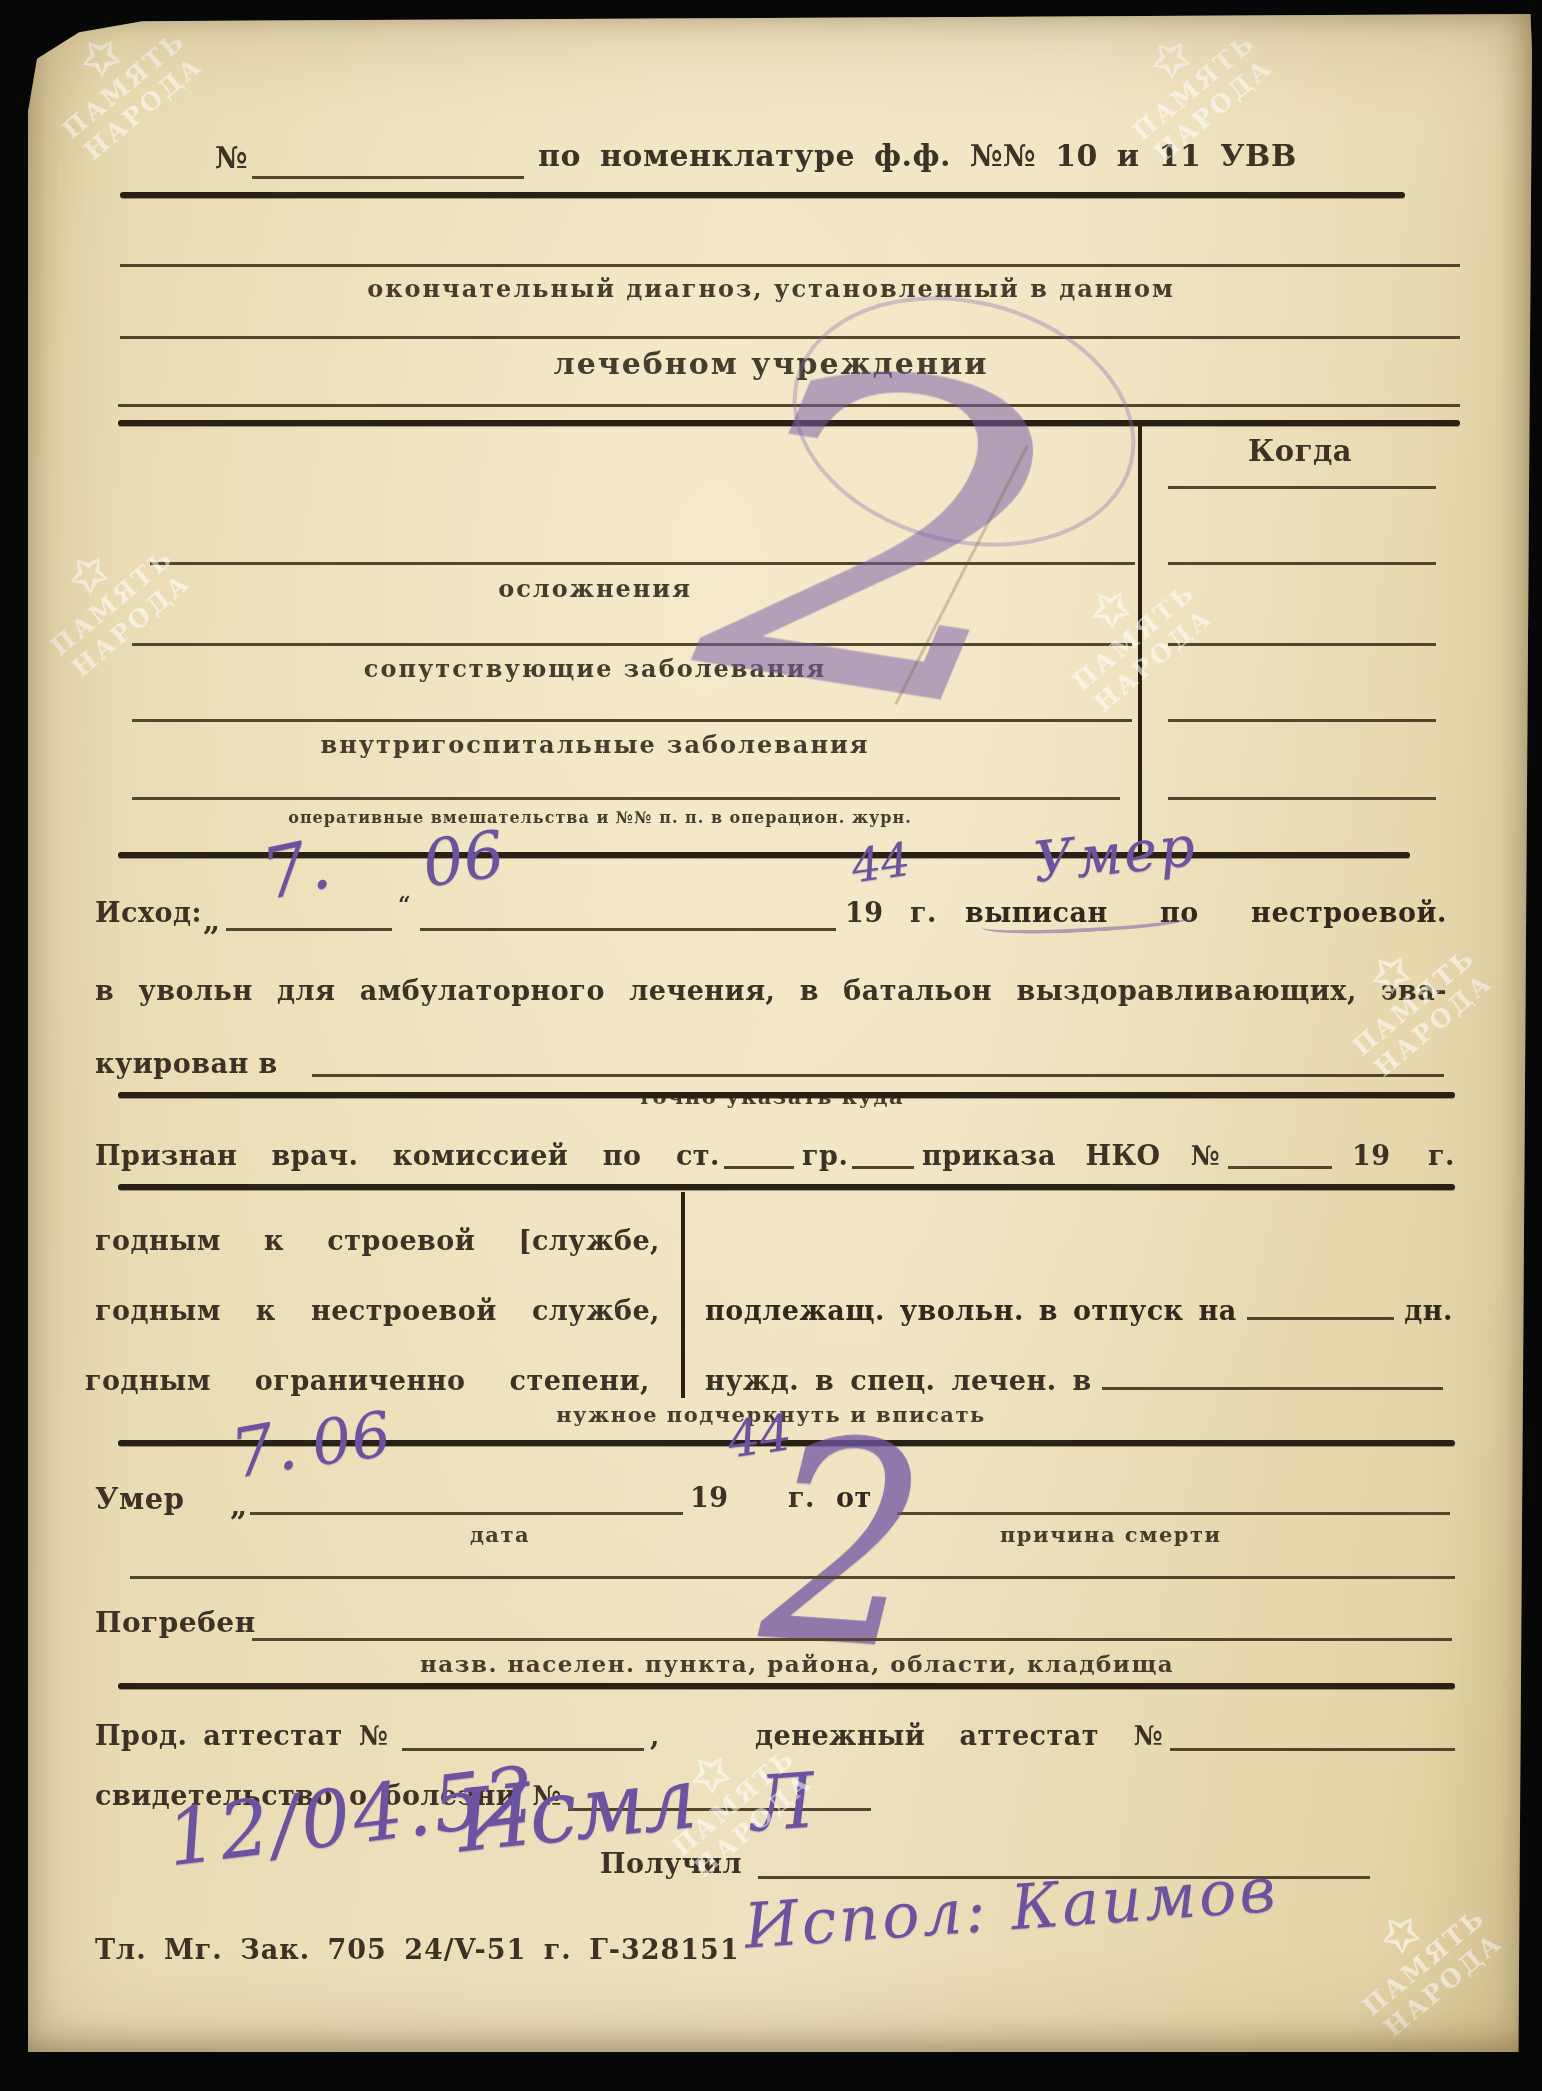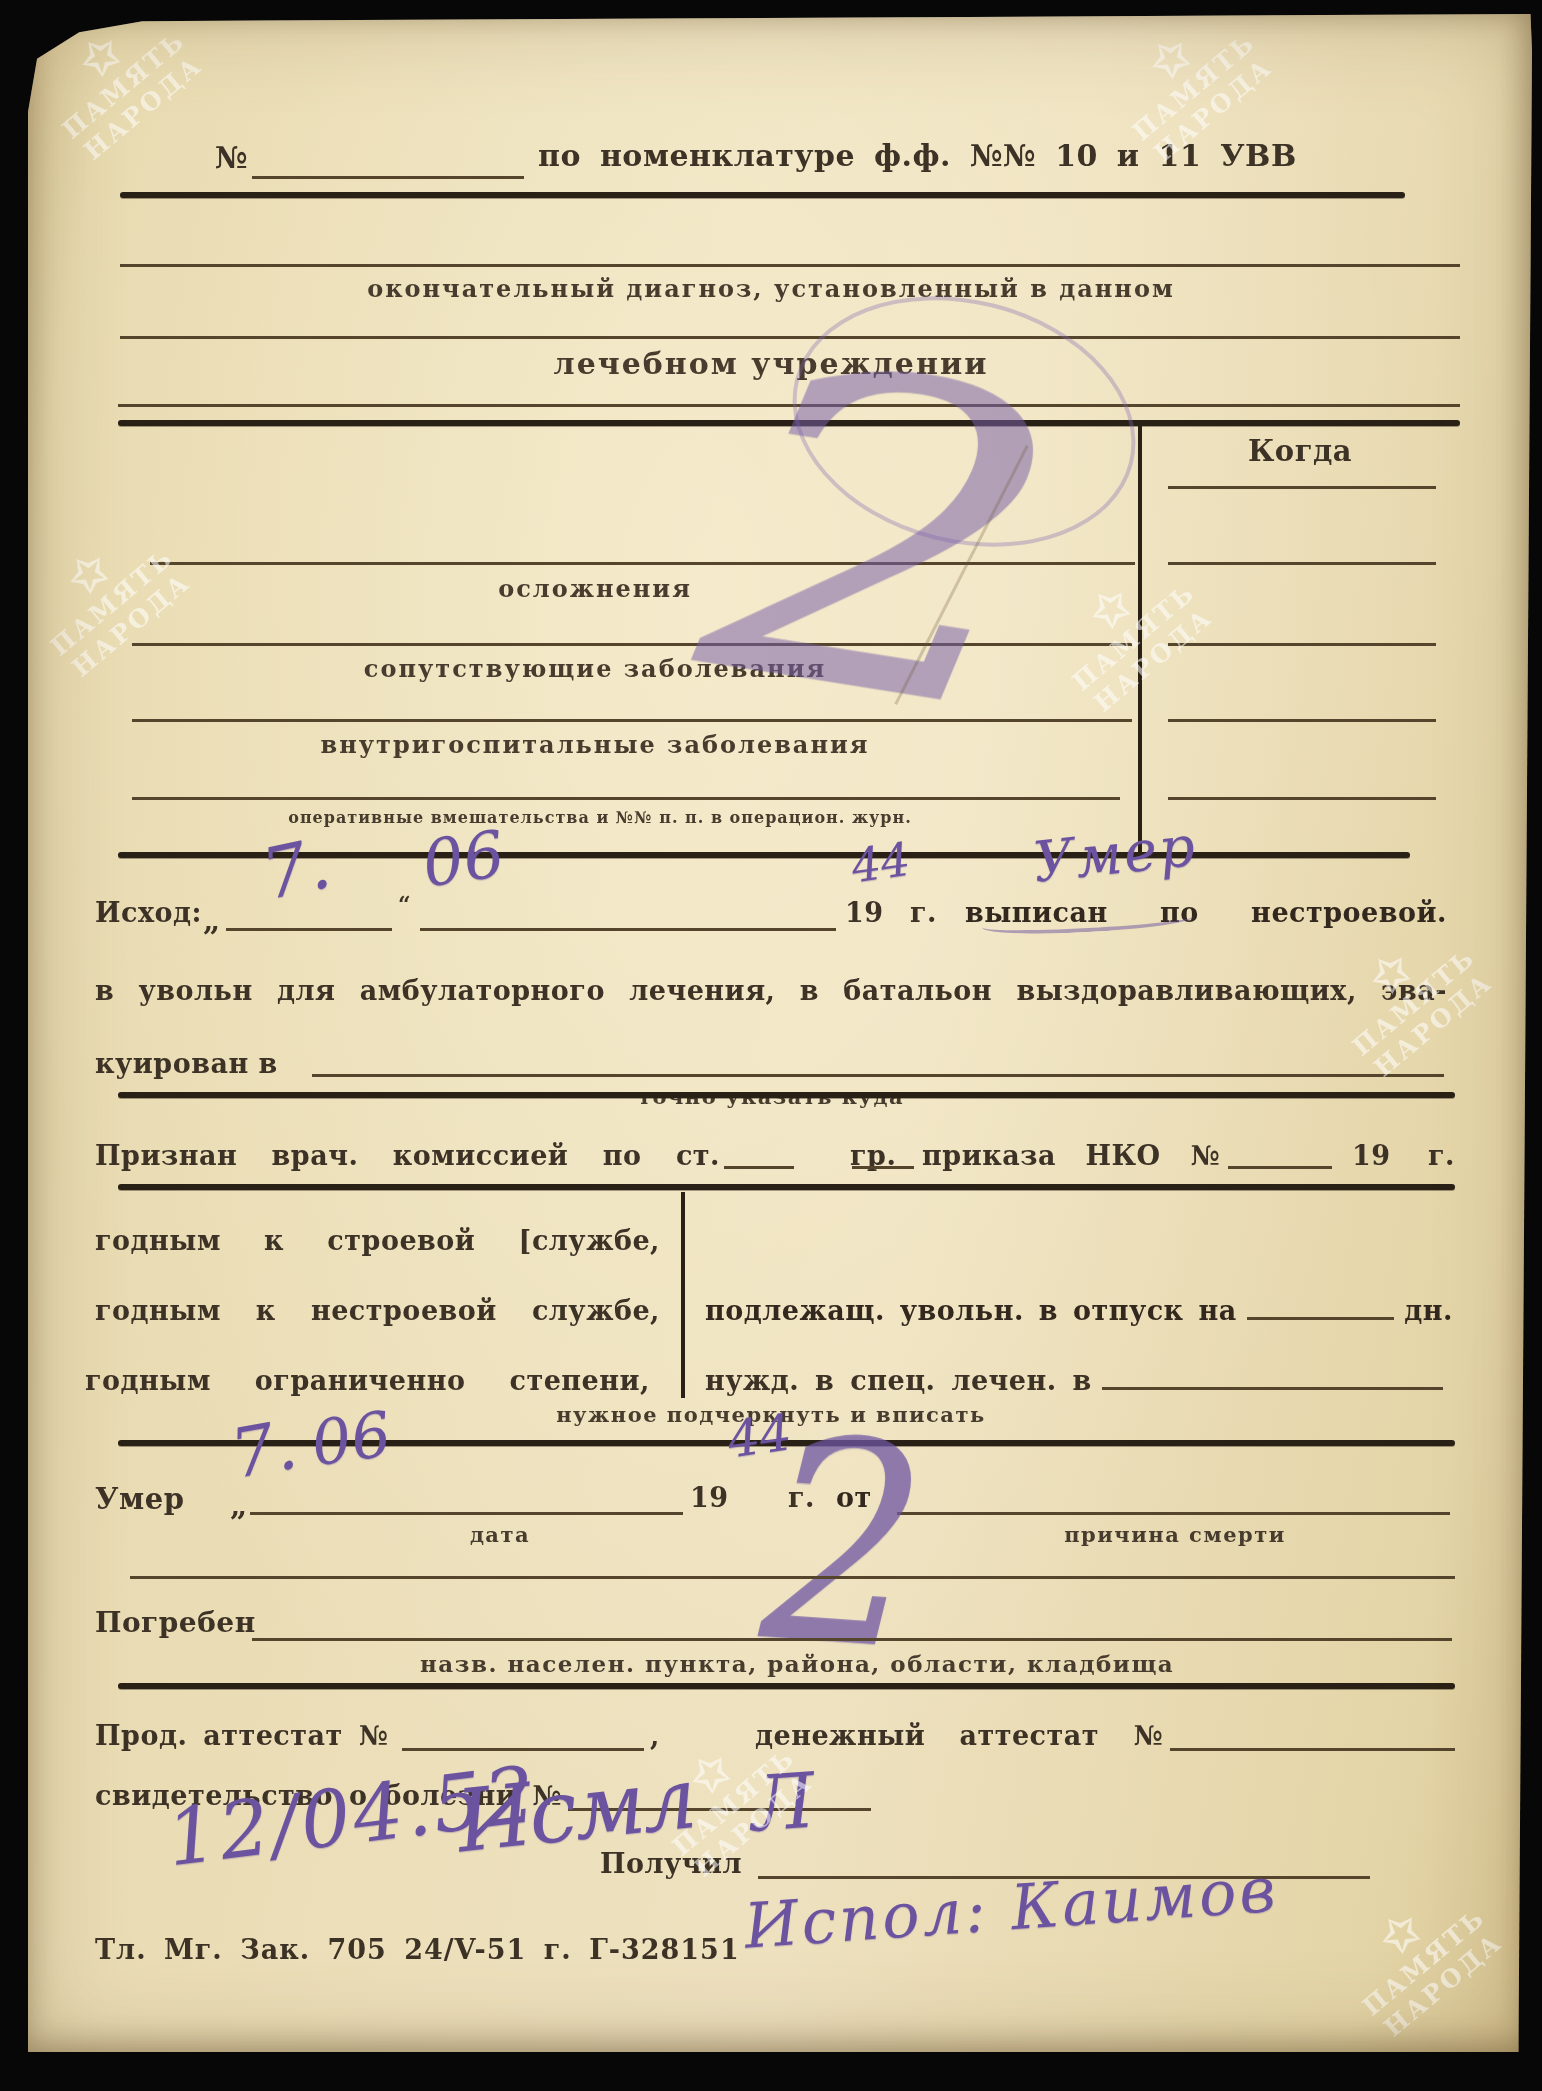--- a/index.html
+++ b/index.html
@@ -134,21 +134,21 @@
 
       <div class="t just" style="left:95px;top:975px;width:1352px">в увольн для амбулаторного лечения, в батальон выздоравливающих, эва-</div>
 
       <span class="t" style="left:95px;top:1048px">куирован в</span>
       <div class="uu" style="left:312px;top:1074px;width:1132px"></div>
       <div class="t hint center" style="top:1084px">точно указать куда</div>
       <div class="rule thick" style="left:118px;top:1092px;width:1337px"></div>
 
       <div class="t just" style="left:95px;top:1140px;width:625px">Признан врач. комиссией по ст.</div>
       <div class="uu" style="left:724px;top:1166px;width:70px"></div>
-      <span class="t" style="left:850px;top:1140px">гр.</span>
+      <span class="t" style="left:802px;top:1140px">гр.</span>
       <div class="uu" style="left:852px;top:1166px;width:62px"></div>
       <div class="t just" style="left:922px;top:1140px;width:298px">приказа НКО №</div>
       <div class="uu" style="left:1228px;top:1166px;width:104px"></div>
       <span class="t" style="left:1352px;top:1140px">19</span>
       <span class="t" style="left:1428px;top:1140px">г.</span>
       <div class="rule thick" style="left:118px;top:1184px;width:1337px"></div>
 
       <div class="rule vline" style="left:681px;top:1192px;height:206px"></div>
       <div class="t just" style="left:95px;top:1225px;width:565px">годным к строевой [службе,</div>
       <div class="t just" style="left:95px;top:1295px;width:565px">годным к нестроевой службе,</div>
@@ -166,21 +166,21 @@
       <div class="rule thick" style="left:118px;top:1440px;width:1337px"></div>
 
       <span class="t" style="left:95px;top:1482px;font-size:29px">Умер</span>
       <span class="t big" style="left:230px;top:1488px">„</span>
       <div class="uu" style="left:250px;top:1512px;width:433px"></div>
       <div class="t hint" style="left:390px;top:1522px;width:220px;text-align:center">дата</div>
       <span class="t" style="left:690px;top:1482px">19</span>
       <span class="t" style="left:788px;top:1482px">г.</span>
       <span class="t" style="left:836px;top:1482px;color:#32281d">от</span>
       <div class="uu" style="left:897px;top:1512px;width:553px"></div>
-      <div class="t hint" style="left:1000px;top:1522px;width:350px;text-align:center">причина смерти</div>
+      <div class="t hint" style="left:1000px;top:1522px;width:350px;">причина смерти</div>
       <span class="hw" style="left:225px;top:1416px;font-size:68px;transform:rotate(-10deg)">7.</span>
       <span class="hw" style="left:307px;top:1408px;font-size:62px;transform:rotate(-8deg)">06</span>
       <span class="hw" style="left:724px;top:1412px;font-size:50px;transform:rotate(-8deg)">44</span>
       <div class="hw fig2-bot" style="left:775px;top:1400px">2</div>
 
       <div class="rule thin" style="left:130px;top:1576px;width:1325px"></div>
 
       <span class="t" style="left:95px;top:1606px;font-size:28px">Погребен</span>
       <div class="uu" style="left:252px;top:1638px;width:1200px"></div>
       <div class="t hint" style="left:420px;top:1650px;width:560px;text-align:center;font-size:23px">назв. населен. пункта, района, области, кладбища</div>

